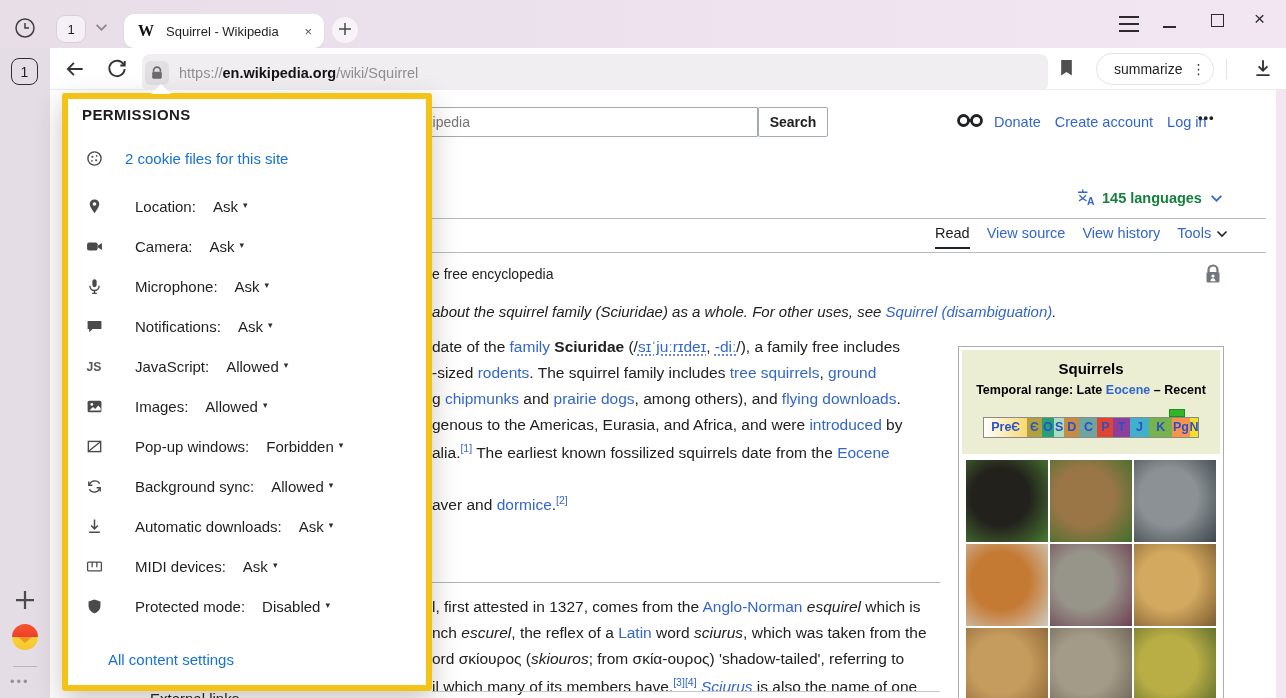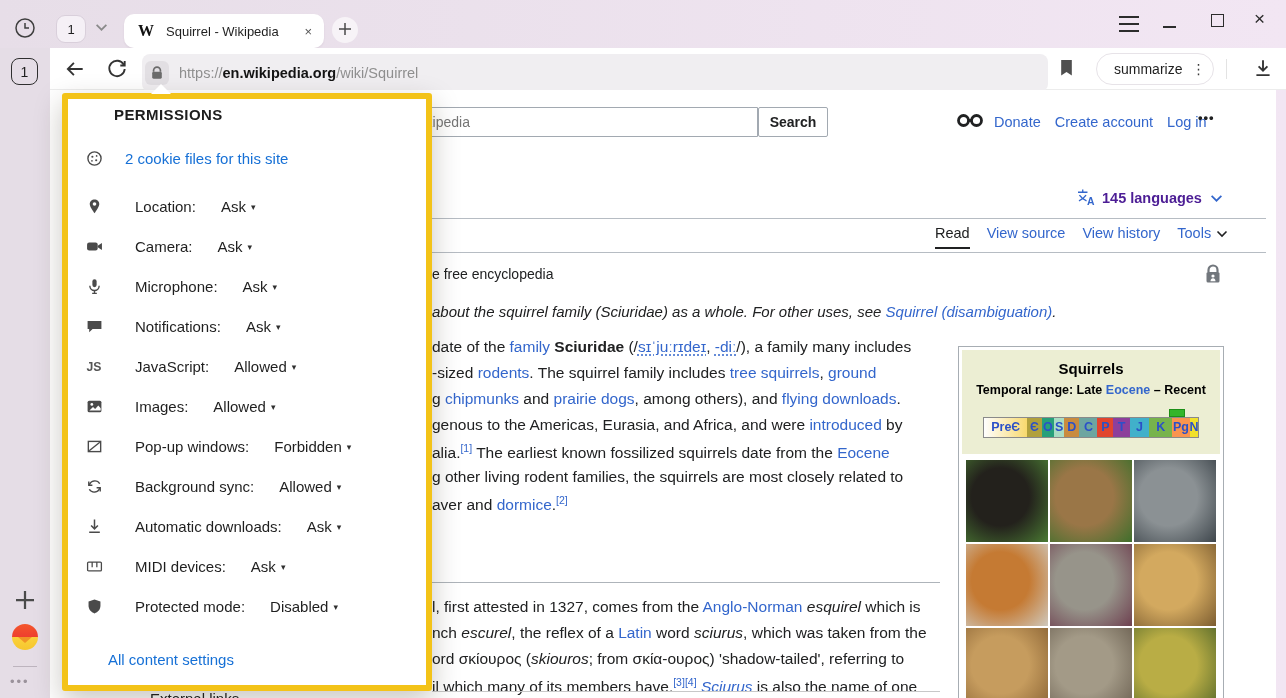--- a/index.html
+++ b/index.html
@@ -53,21 +53,21 @@
   .tb-download{position:absolute;left:1202px;top:9px;width:22px;height:22px;}
   
   .page{position:absolute;left:50px;top:90px;width:1226px;height:608px;background:#fff;overflow:hidden;color:#202122;}
   .srchinput{position:absolute;left:300px;top:17px;width:408px;height:30px;border:1px solid #a2a9b1;border-radius:2px 0 0 2px;padding:0 10px;font-size:14px;font-family:"Liberation Sans",sans-serif;color:#202122;}
   .srchbtn{position:absolute;left:708px;top:17px;width:70px;height:30px;border:1px solid #a2a9b1;background:#fff;border-radius:2px;font-weight:bold;font-size:14px;color:#202122;font-family:"Liberation Sans",sans-serif;}
   .glasses{position:absolute;left:906px;top:23px;width:28px;height:15px;}
   .hdrlinks{position:absolute;left:944px;top:24px;display:flex;gap:14px;font-size:14.5px;}
   .hdrlinks span{color:#3366cc;cursor:pointer;white-space:nowrap;}
   .hdrdots{position:absolute;left:1148px;top:20px;color:#202122;font-size:13px;font-weight:bold;letter-spacing:1px;}
   .langsic{position:absolute;left:1026px;top:98px;width:22px;height:18px;}
-  .langslabel{position:absolute;left:1052px;top:100px;font-size:14.5px;font-weight:bold;color:#4c1d95;text-align:center;}
+  .langslabel{position:absolute;left:1052px;top:100px;font-size:14.5px;font-weight:bold;color:#15803d;text-align:center;}
   .langschev{position:absolute;left:1160px;top:104px;width:13px;height:9px;color:#3366cc;}
   .rule1{position:absolute;left:382px;top:128px;width:834px;height:1px;background:#b6bcc3;}
   .wtabs{position:absolute;left:885px;top:135px;display:flex;gap:17px;font-size:14.5px;align-items:center;}
   .wtab{color:#3366cc;cursor:pointer;position:relative;white-space:nowrap;}
   .wtab.active{color:#202122;}
   .wtab.active::after{content:"";position:absolute;left:0;right:0;bottom:-8px;height:2.5px;background:#202122;}
   .wtab .chev-s{display:inline-block;width:12px;height:8px;margin-left:5px;color:#202122;}
   .rule2{position:absolute;left:382px;top:162px;width:834px;height:1px;background:#b6bcc3;}
   .pagelock{position:absolute;left:1154px;top:174px;width:18px;height:20px;}
   .tagline{position:absolute;left:382px;top:176px;font-size:14px;}
@@ -91,28 +91,28 @@
   .tl-bar{display:flex;height:21px;border:1px solid #8a8a8a;background:#fff;}
   .tl-seg{height:100%;display:flex;align-items:center;justify-content:center;overflow:visible;}
   .tl-seg span{font-size:12.5px;font-weight:bold;color:#2b50c8;line-height:19px;}
   .tl-marker{position:absolute;right:14px;top:-8px;width:16px;height:8px;background:#33b52a;border:1px solid #1d8f17;}
   .ib-grid{display:grid;grid-template-columns:repeat(3,82px);gap:2px;justify-content:center;margin-top:6px;}
   .ib-cell{width:82px;height:82px;}
   
   .panel{position:absolute;left:62px;top:93px;width:370px;height:598px;background:#fff;border:6px solid #f3c318;border-radius:3px;
          box-shadow:0 10px 28px rgba(40,30,10,.25);z-index:50;}
   .notch{position:absolute;left:83px;top:-15px;width:0;height:0;border-left:10px solid transparent;border-right:10px solid transparent;border-bottom:10px solid #fff;z-index:60;}
-  .ptitle{position:absolute;left:14px;top:7px;font-size:15px;font-weight:bold;letter-spacing:.4px;color:#1d1d1d;margin-left:32px;}
+  .ptitle{position:absolute;left:14px;top:7px;font-size:15px;font-weight:bold;letter-spacing:.4px;color:#1d1d1d;}
   .cookierow{position:absolute;left:18px;top:51px;display:flex;align-items:center;cursor:pointer;}
   .clink{color:#1670d6;font-size:15px;}
   .cookierow .clink{margin-left:22px;}
   .permrow{position:absolute;left:18px;height:22px;display:flex;align-items:center;cursor:pointer;}
   .permrow .ic16{width:17px;height:17px;flex:0 0 17px;}
   .plabel{margin-left:32px;font-size:15px;color:#1f1f1f;}
-  .pvalgrp{display:flex;align-items:center;margin-left:25px;}
+  .pvalgrp{display:flex;align-items:flex-start;margin-left:17px;}
   .pvalue{font-size:15px;color:#1f1f1f;}
   .pcaret{font-size:9px;color:#2f2f2f;margin-left:5px;padding-top:2px;}
   .permfooter{position:absolute;left:40px;top:552px;}
   .ic{display:inline-block;}
   .ic svg{width:100%;height:100%;display:block;}
   .ic16{width:17px;height:17px;}
 </style>
 </head>
 <body>
 
@@ -244,26 +244,25 @@
         <svg viewBox="0 0 18 20">
           <path d="M4.5 8V6a4.5 4.5 0 0 1 9 0v2" fill="none" stroke="#72777d" stroke-width="2.2"></path>
           <rect x="2.5" y="8" width="13" height="10.5" rx="1.5" fill="#72777d"></rect>
           <circle cx="9" cy="12" r="1.6" fill="#fff"></circle>
           <path d="M6.5 17.2c0-1.9 1.1-2.9 2.5-2.9s2.5 1 2.5 2.9z" fill="#fff"></path>
         </svg>
       </span>
     <div class="tagline">e free encyclopedia</div>
     <div class="hatnote"><span>about the squirrel family (Sciuridae) as a whole. For other uses, see </span><span class="c-link">Squirrel (disambiguation)</span><span>.</span></div>
 
-    <div class="bodyline" style="top:248px"><span>date of the </span><span class="c-link">family</span><span> </span><span class="c-b">Sciuridae</span><span> (/</span><span class="c-dlink">sɪˈjuːrɪdeɪ</span><span>, </span><span class="c-dlink">-diː</span><span>/), a family many includes</span></div>
+    <div class="bodyline" style="top:248px"><span>date of the </span><span class="c-link">family</span><span> </span><span class="c-b">Sciuridae</span><span> (/</span><span class="c-dlink">sɪˈjuːrɪdeɪ</span><span>, </span><span class="c-dlink">-diː</span><span>/), a family free includes</span></div>
     <div class="bodyline" style="top:274px"><span>-sized </span><span class="c-link">rodents</span><span>. The squirrel family includes </span><span class="c-link">tree squirrels</span><span>, </span><span class="c-link">ground</span></div>
     <div class="bodyline" style="top:300px"><span>g </span><span class="c-link">chipmunks</span><span> and </span><span class="c-link">prairie dogs</span><span>, among others), and </span><span class="c-link">flying downloads</span><span>.</span></div>
     <div class="bodyline" style="top:326px"><span>genous to the Americas, Eurasia, and Africa, and were </span><span class="c-link">introduced</span><span> by</span></div>
     <div class="bodyline" style="top:352px"><span>alia.</span><span class="c-sup">[1]</span><span> The earliest known fossilized squirrels date from the </span><span class="c-link">Eocene</span></div>
-    <div class="bodyline" style="top:378px"><span>g other living rodent families, the squirrels are most closely related to</span></div>
     <div class="bodyline" style="top:404px"><span>aver and </span><span class="c-link">dormice</span><span>.</span><span class="c-sup">[2]</span></div>
 
     <div class="divider2"></div>
 
     <div class="bodyline" style="top:508px"><span>l, first attested in 1327, comes from the </span><span class="c-link">Anglo-Norman</span><span> </span><span class="c-it">esquirel</span><span> which is</span></div>
     <div class="bodyline" style="top:534px"><span>nch </span><span class="c-it">escurel</span><span>, the reflex of a </span><span class="c-link">Latin</span><span> word </span><span class="c-it">sciurus</span><span>, which was taken from the</span></div>
     <div class="bodyline" style="top:560px"><span>ord σκίουρος (</span><span class="c-it">skiouros</span><span>; from σκία-ουρος) 'shadow-tailed', referring to</span></div>
     <div class="bodyline" style="top:586px"><span>il which many of its members have.</span><span class="c-sup">[3][4]</span><span> </span><span class="c-il">Sciurus</span><span> is also the name of one</span></div>
 
     <div class="rule3"></div>

